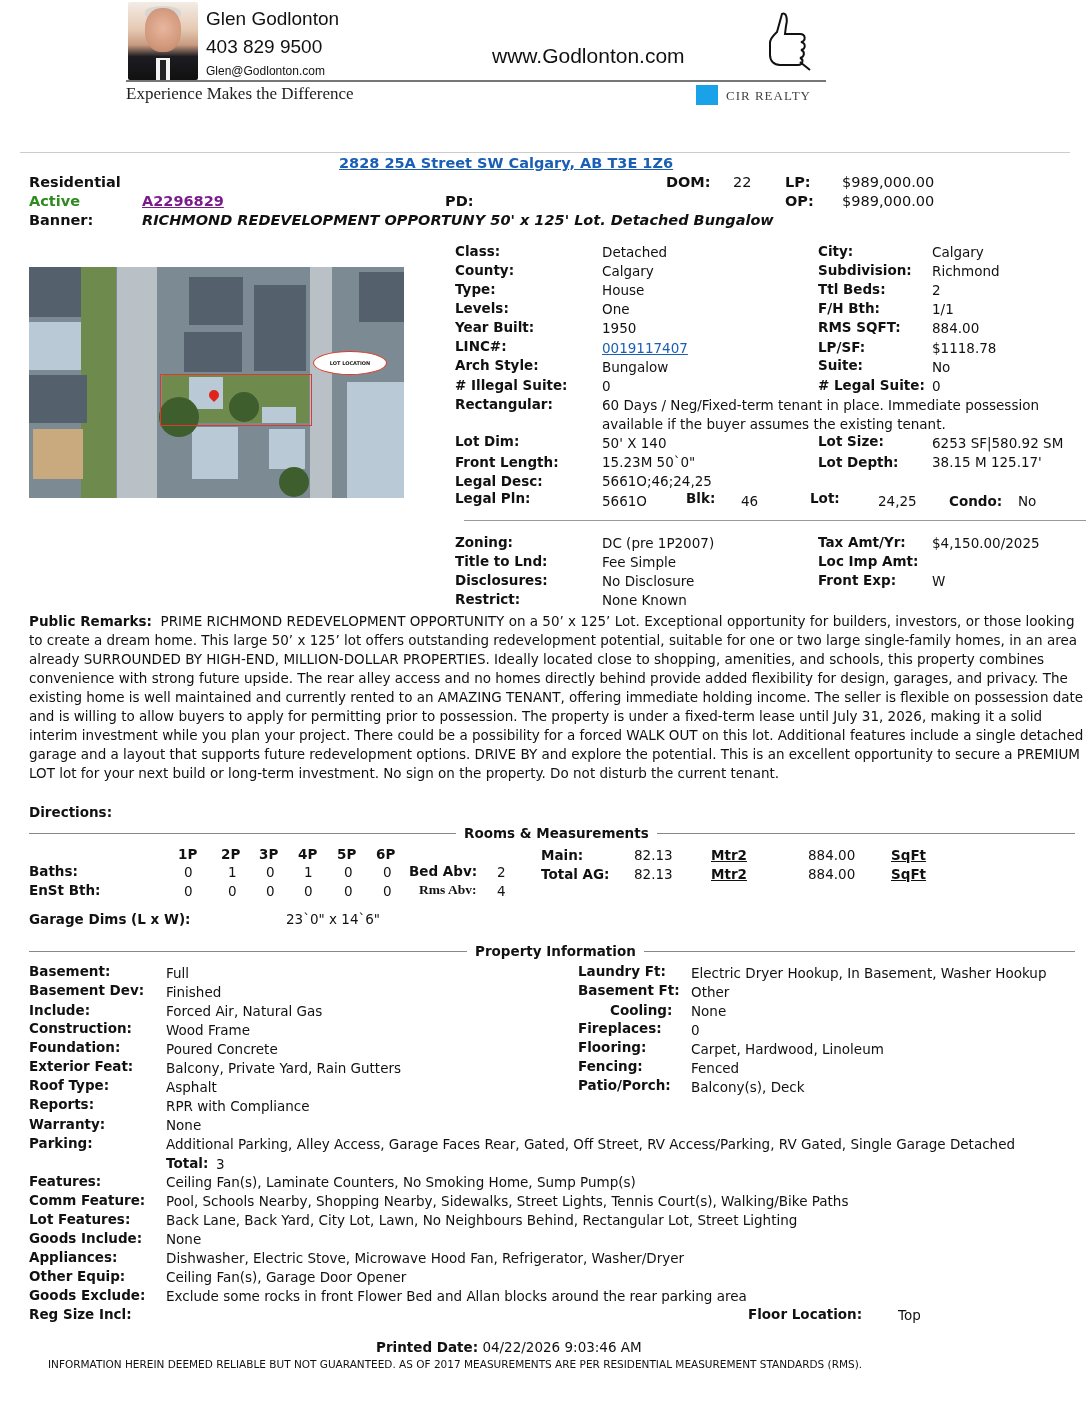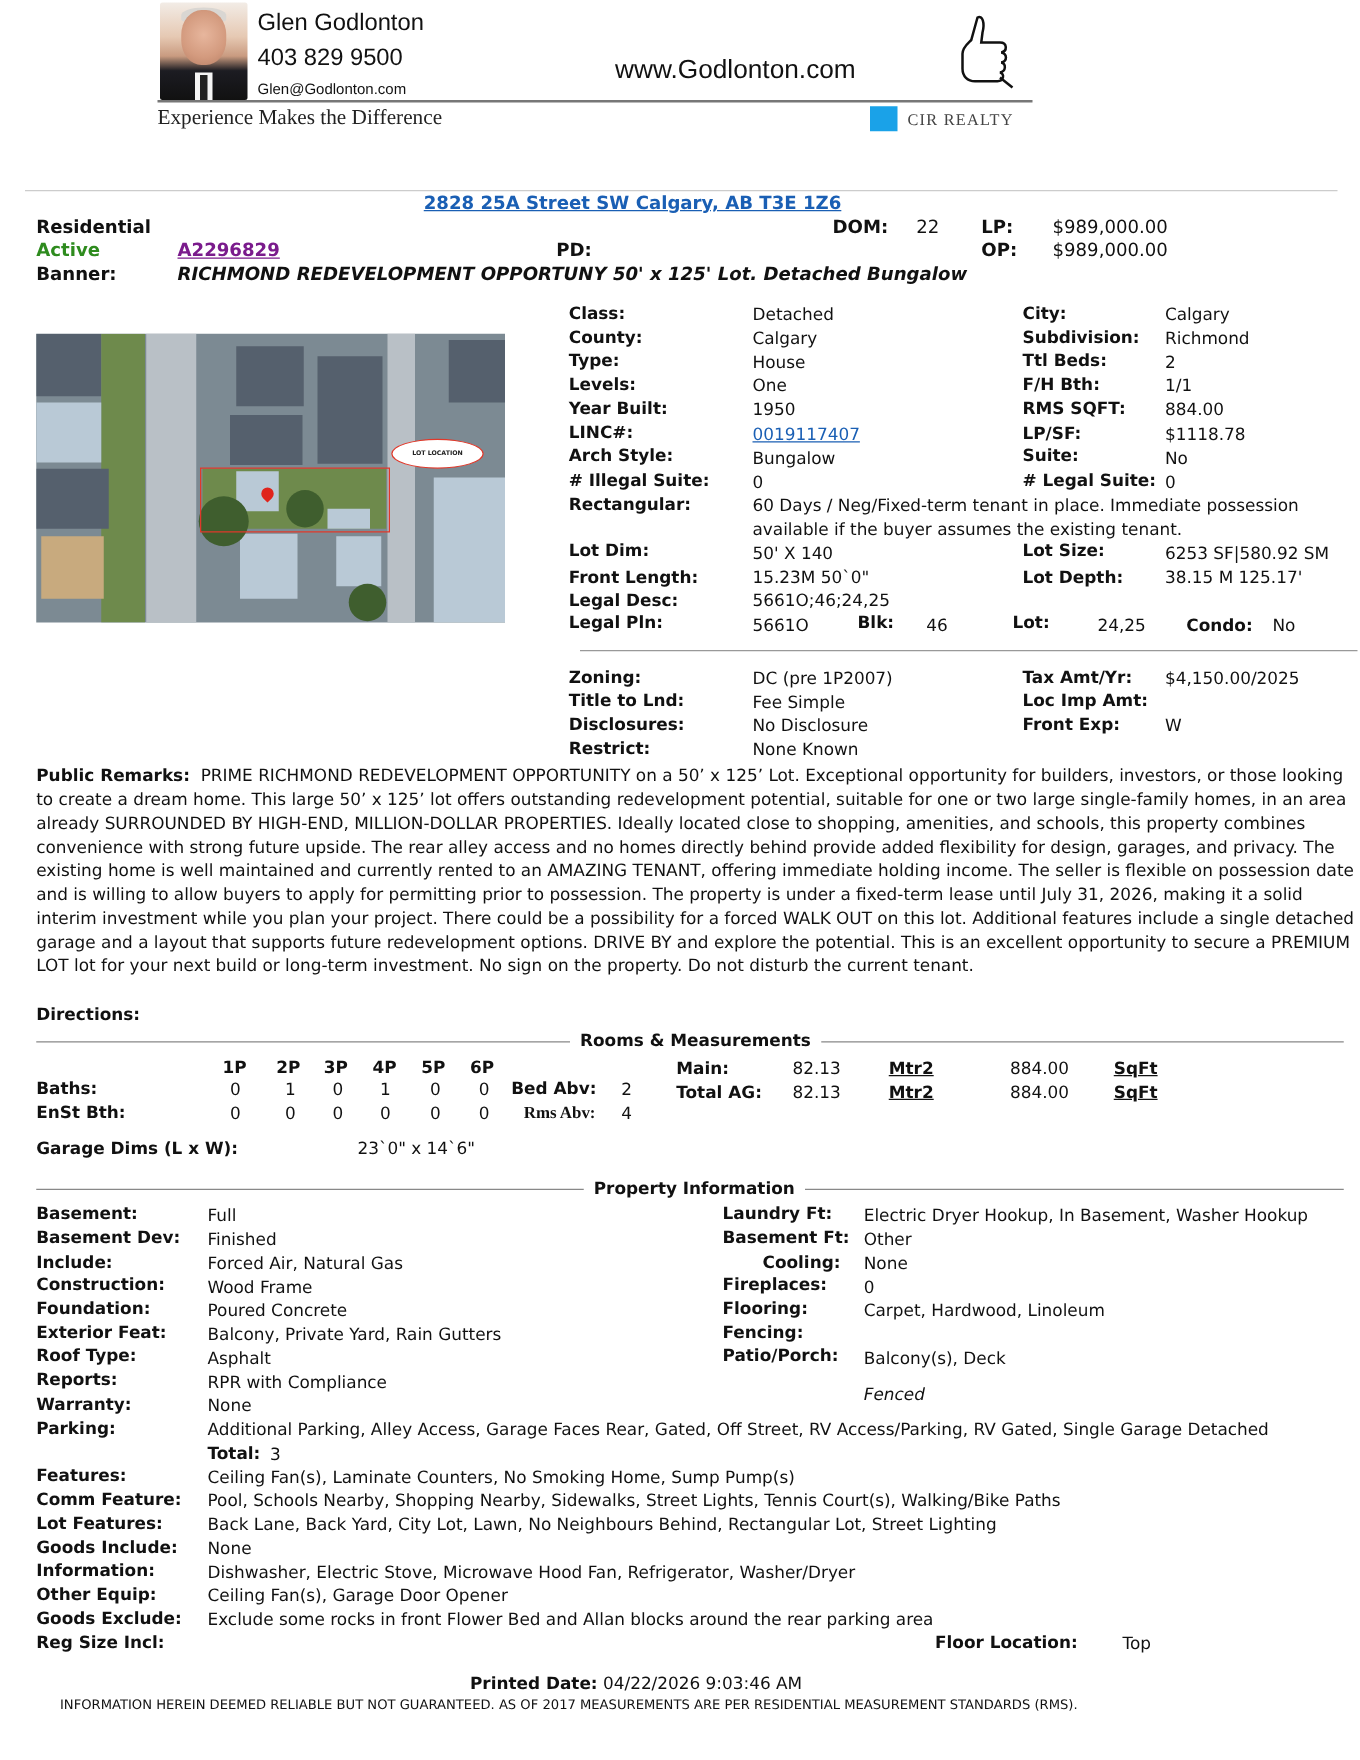--- a/index.html
+++ b/index.html
@@ -265,42 +265,42 @@
 <div class="abs val" style="left:691px; top:965px;">Electric Dryer Hookup, In Basement, Washer Hookup</div>
 <div class="abs lbl" style="left:578px; top:982px;">Basement Ft:</div>
 <div class="abs val" style="left:691px; top:984px;">Other</div>
 <div class="abs lbl" style="left:610px; top:1002px;">Cooling:</div>
 <div class="abs val" style="left:691px; top:1003px;">None</div>
 <div class="abs lbl" style="left:578px; top:1020px;">Fireplaces:</div>
 <div class="abs val" style="left:691px; top:1022px;">0</div>
 <div class="abs lbl" style="left:578px; top:1039px;">Flooring:</div>
 <div class="abs val" style="left:691px; top:1041px;">Carpet, Hardwood, Linoleum</div>
 <div class="abs lbl" style="left:578px; top:1058px;">Fencing:</div>
-<div class="abs val" style="left:691px; top:1108px;font-style:italic;">Fenced</div>
+<div class="abs val" style="left:691px; top:1060px;">Fenced</div>
 <div class="abs lbl" style="left:578px; top:1077px;">Patio/Porch:</div>
 <div class="abs val" style="left:691px; top:1079px;">Balcony(s), Deck</div>
 
 <div class="abs lbl" style="left:29px; top:1096px;">Reports:</div>
 <div class="abs val" style="left:166px; top:1098px;">RPR with Compliance</div>
 <div class="abs lbl" style="left:29px; top:1116px;">Warranty:</div>
 <div class="abs val" style="left:166px; top:1117px;">None</div>
 <div class="abs lbl" style="left:29px; top:1135px;">Parking:</div>
 <div class="abs val" style="left:166px; top:1136px;">Additional Parking, Alley Access, Garage Faces Rear, Gated, Off Street, RV Access/Parking, RV Gated, Single Garage Detached</div>
 <div class="abs lbl" style="left:166px; top:1155px;">Total:</div>
 <div class="abs val" style="left:216px; top:1156px;">3</div>
 
 <div class="abs lbl" style="left:29px; top:1173px;">Features:</div>
 <div class="abs val" style="left:166px; top:1174px;">Ceiling Fan(s), Laminate Counters, No Smoking Home, Sump Pump(s)</div>
 <div class="abs lbl" style="left:29px; top:1192px;">Comm Feature:</div>
 <div class="abs val" style="left:166px; top:1193px;">Pool, Schools Nearby, Shopping Nearby, Sidewalks, Street Lights, Tennis Court(s), Walking/Bike Paths</div>
 <div class="abs lbl" style="left:29px; top:1211px;">Lot Features:</div>
 <div class="abs val" style="left:166px; top:1212px;">Back Lane, Back Yard, City Lot, Lawn, No Neighbours Behind, Rectangular Lot, Street Lighting</div>
 <div class="abs lbl" style="left:29px; top:1230px;">Goods Include:</div>
 <div class="abs val" style="left:166px; top:1231px;">None</div>
-<div class="abs lbl" style="left:29px; top:1249px;">Information:</div>
+<div class="abs lbl" style="left:29px; top:1249px;">Appliances:</div>
 <div class="abs val" style="left:166px; top:1250px;">Dishwasher, Electric Stove, Microwave Hood Fan, Refrigerator, Washer/Dryer</div>
 <div class="abs lbl" style="left:29px; top:1268px;">Other Equip:</div>
 <div class="abs val" style="left:166px; top:1269px;">Ceiling Fan(s), Garage Door Opener</div>
 <div class="abs lbl" style="left:29px; top:1287px;">Goods Exclude:</div>
 <div class="abs val" style="left:166px; top:1288px;">Exclude some rocks in front Flower Bed and Allan blocks around the rear parking area</div>
 
 <div class="abs lbl" style="left:29px; top:1306px;">Reg Size Incl:</div>
 <div class="abs lbl" style="left:748px; top:1306px;">Floor Location:</div>
 <div class="abs val" style="left:898px; top:1307px;">Top</div>
 

